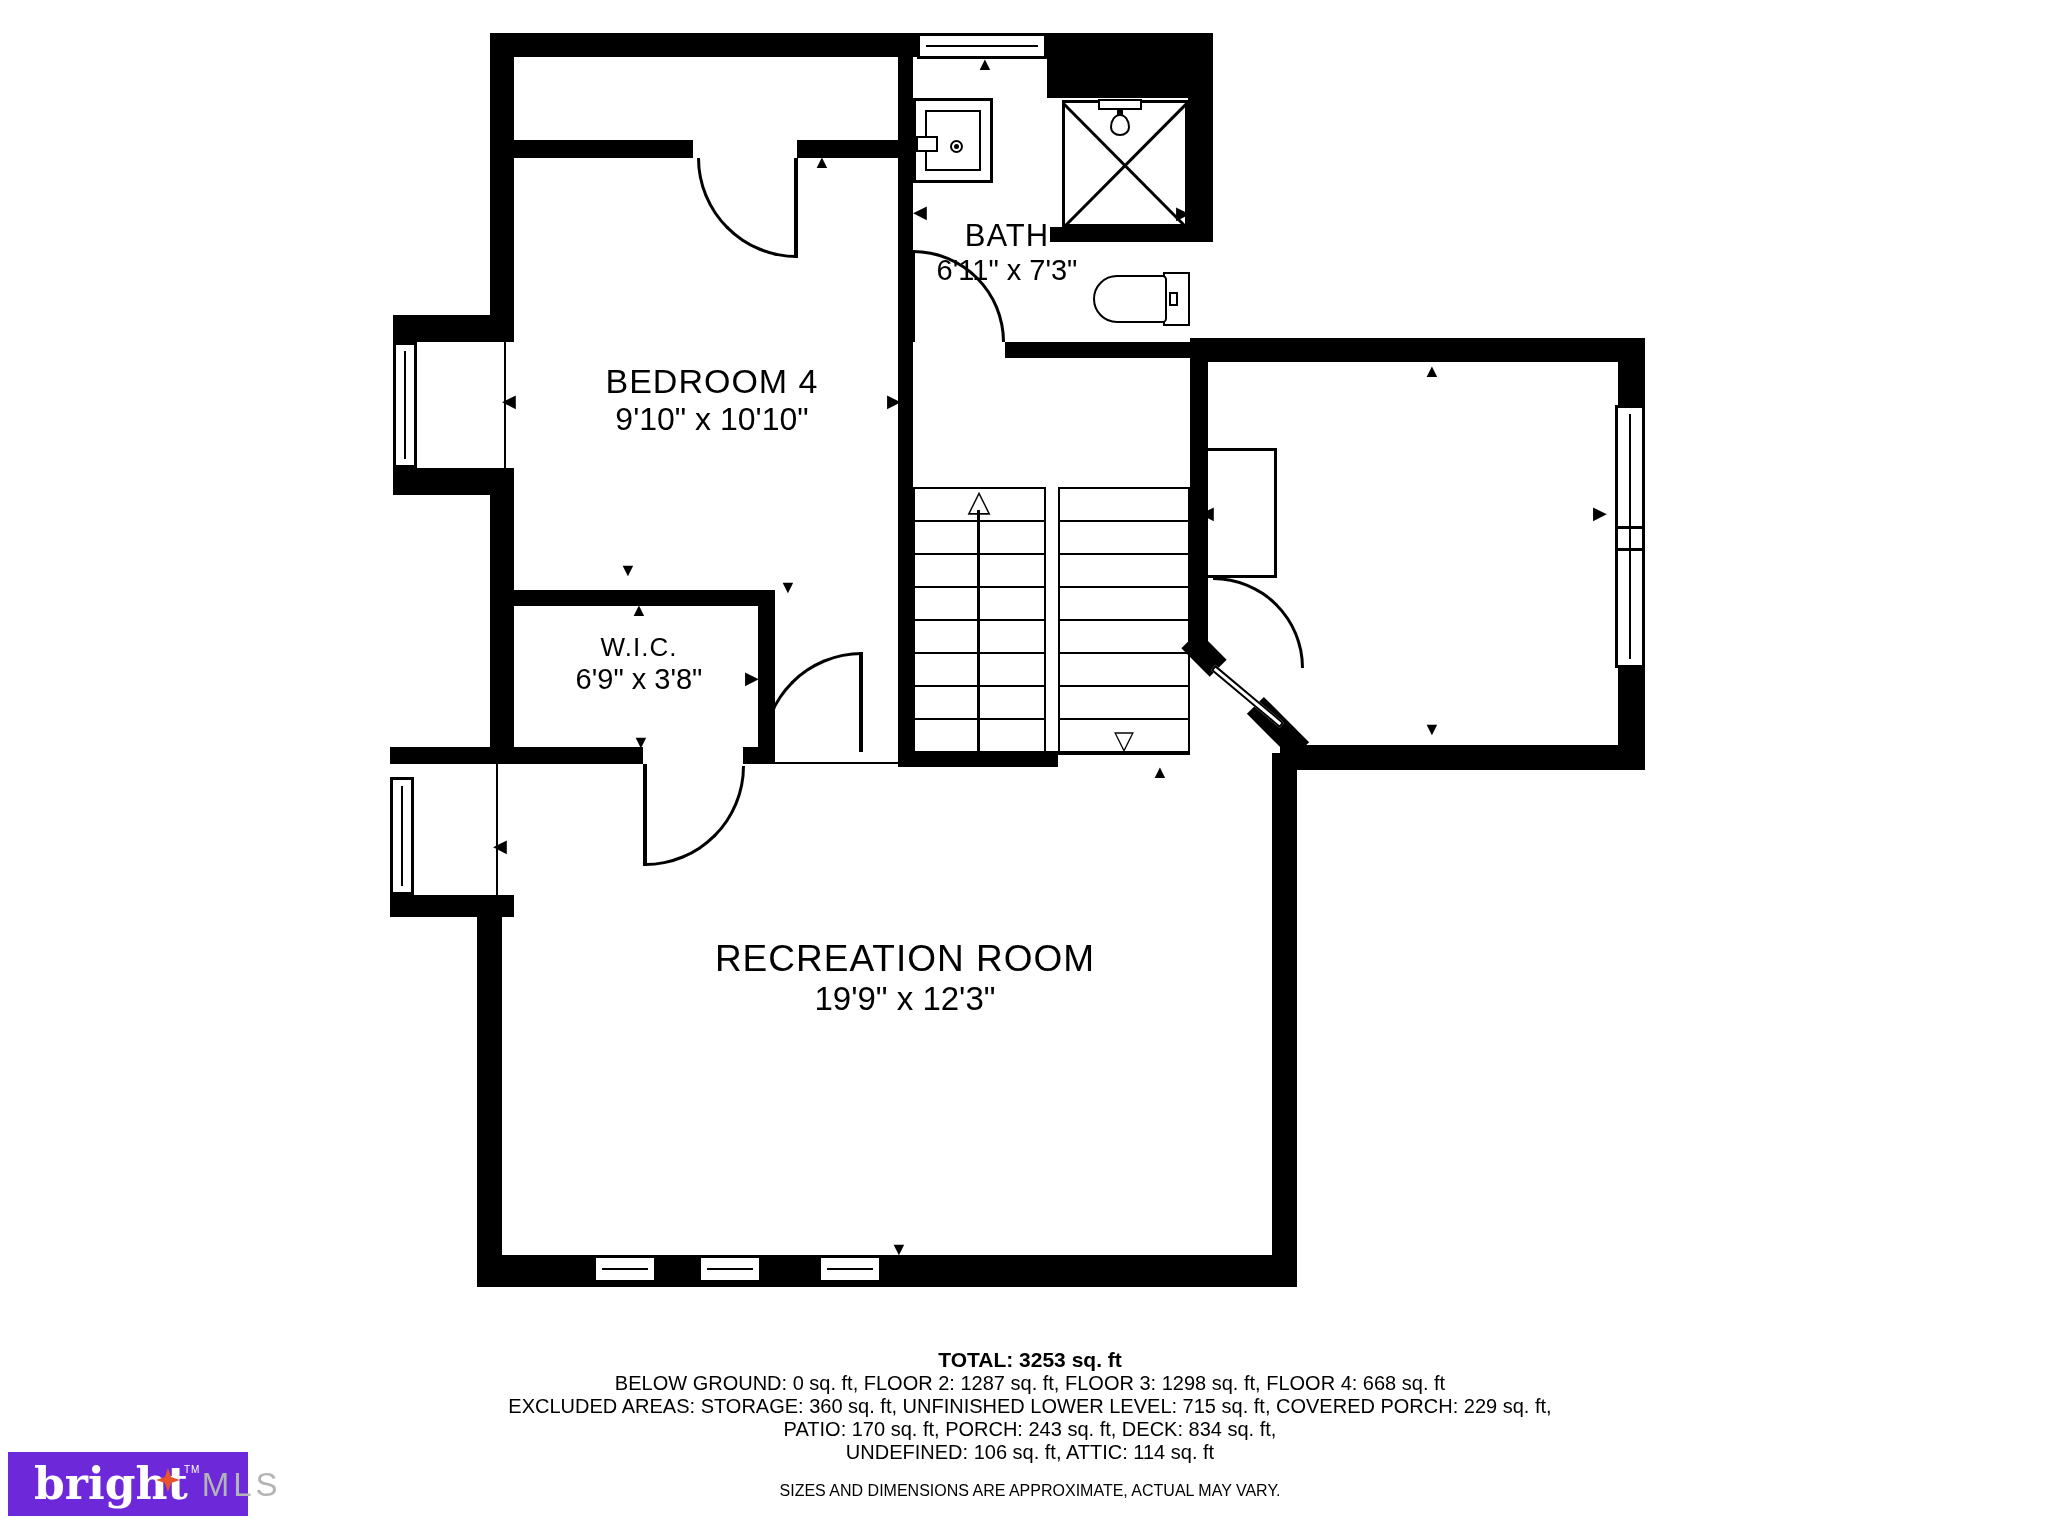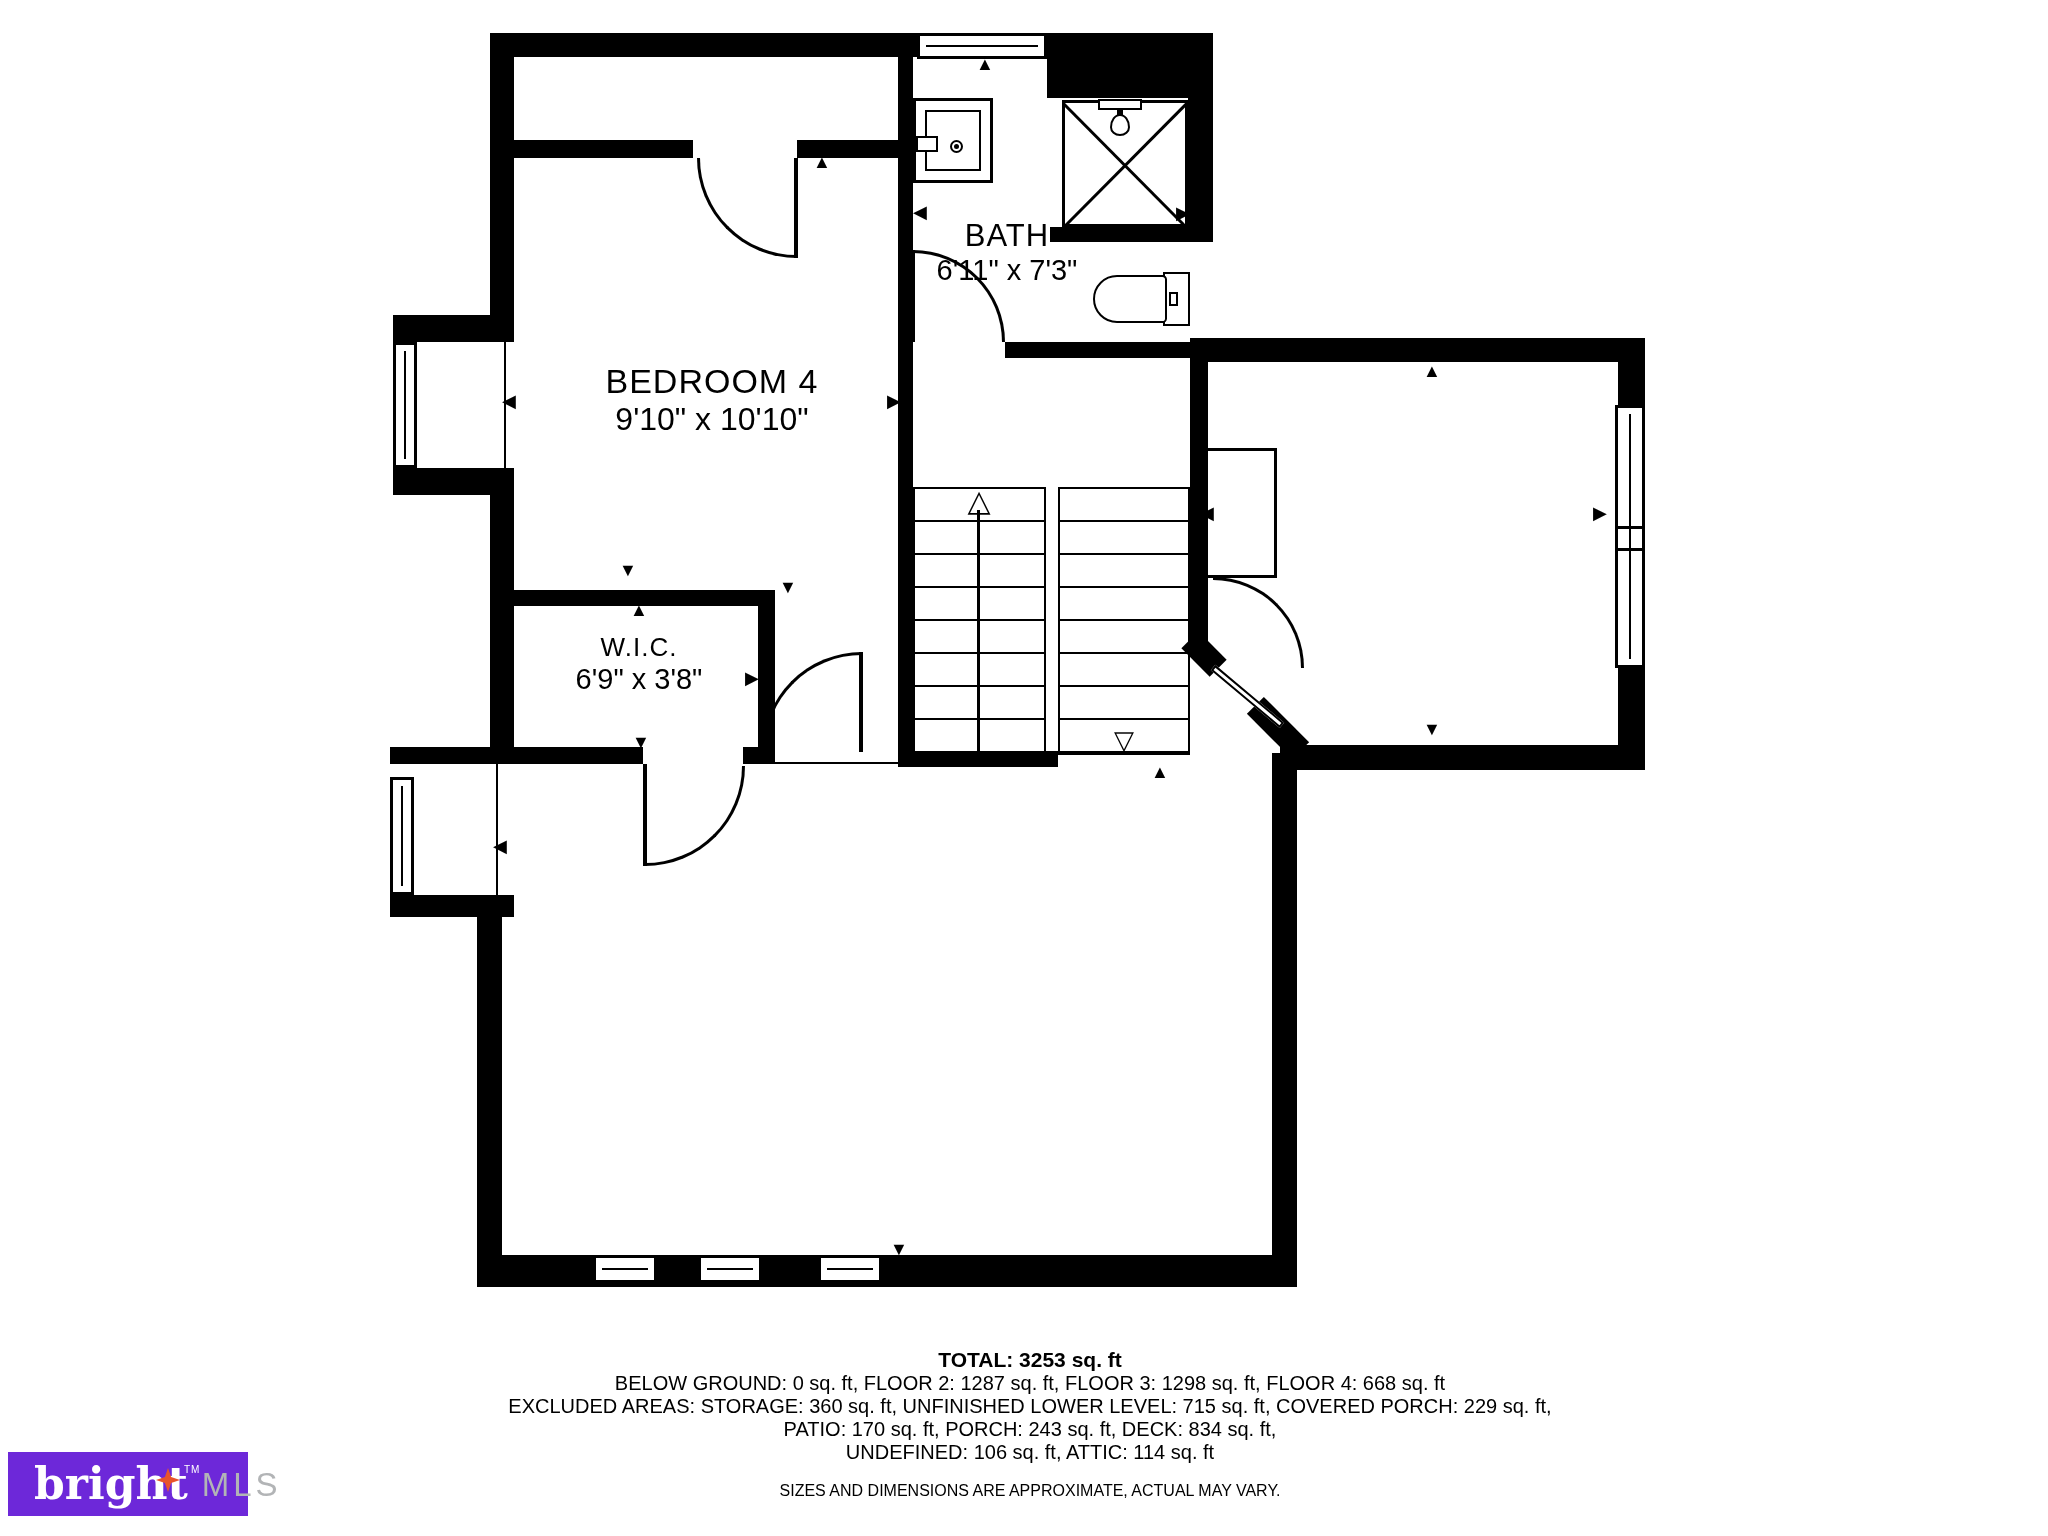--- a/index.html
+++ b/index.html
@@ -131,20 +131,24 @@
     <div class="rdims">9'10" x 10'10"</div>
   </div>
   <div class="room-label" style="left:857px;top:218px;width:300px">
     <div class="rname" style="font-size:31px">BATH</div>
     <div class="rdims" style="font-size:29px">6'11" x 7'3"</div>
   </div>
   <div class="room-label" style="left:489px;top:632px;width:300px">
     <div class="rname" style="font-size:26px">W.I.C.</div>
     <div class="rdims" style="font-size:29px">6'9" x 3'8"</div>
   </div>
+  <div class="room-label" style="left:655px;top:938px;width:500px">
+    <div class="rname" style="font-size:37px">RECREATION ROOM</div>
+    <div class="rdims" style="font-size:33px">19'9" x 12'3"</div>
+  </div>
 
   <span class="mk" style="left:822px;top:162px">▲</span>
   <span class="mk" style="left:628px;top:570px">▼</span>
   <span class="mk" style="left:509px;top:401px">◀</span>
   <span class="mk" style="left:894px;top:401px">▶</span>
   <span class="mk" style="left:985px;top:64px">▲</span>
   <span class="mk" style="left:920px;top:212px">◀</span>
   <span class="mk" style="left:1183px;top:213px">▶</span>
   <span class="mk" style="left:639px;top:610px">▲</span>
   <span class="mk" style="left:641px;top:742px">▼</span>

